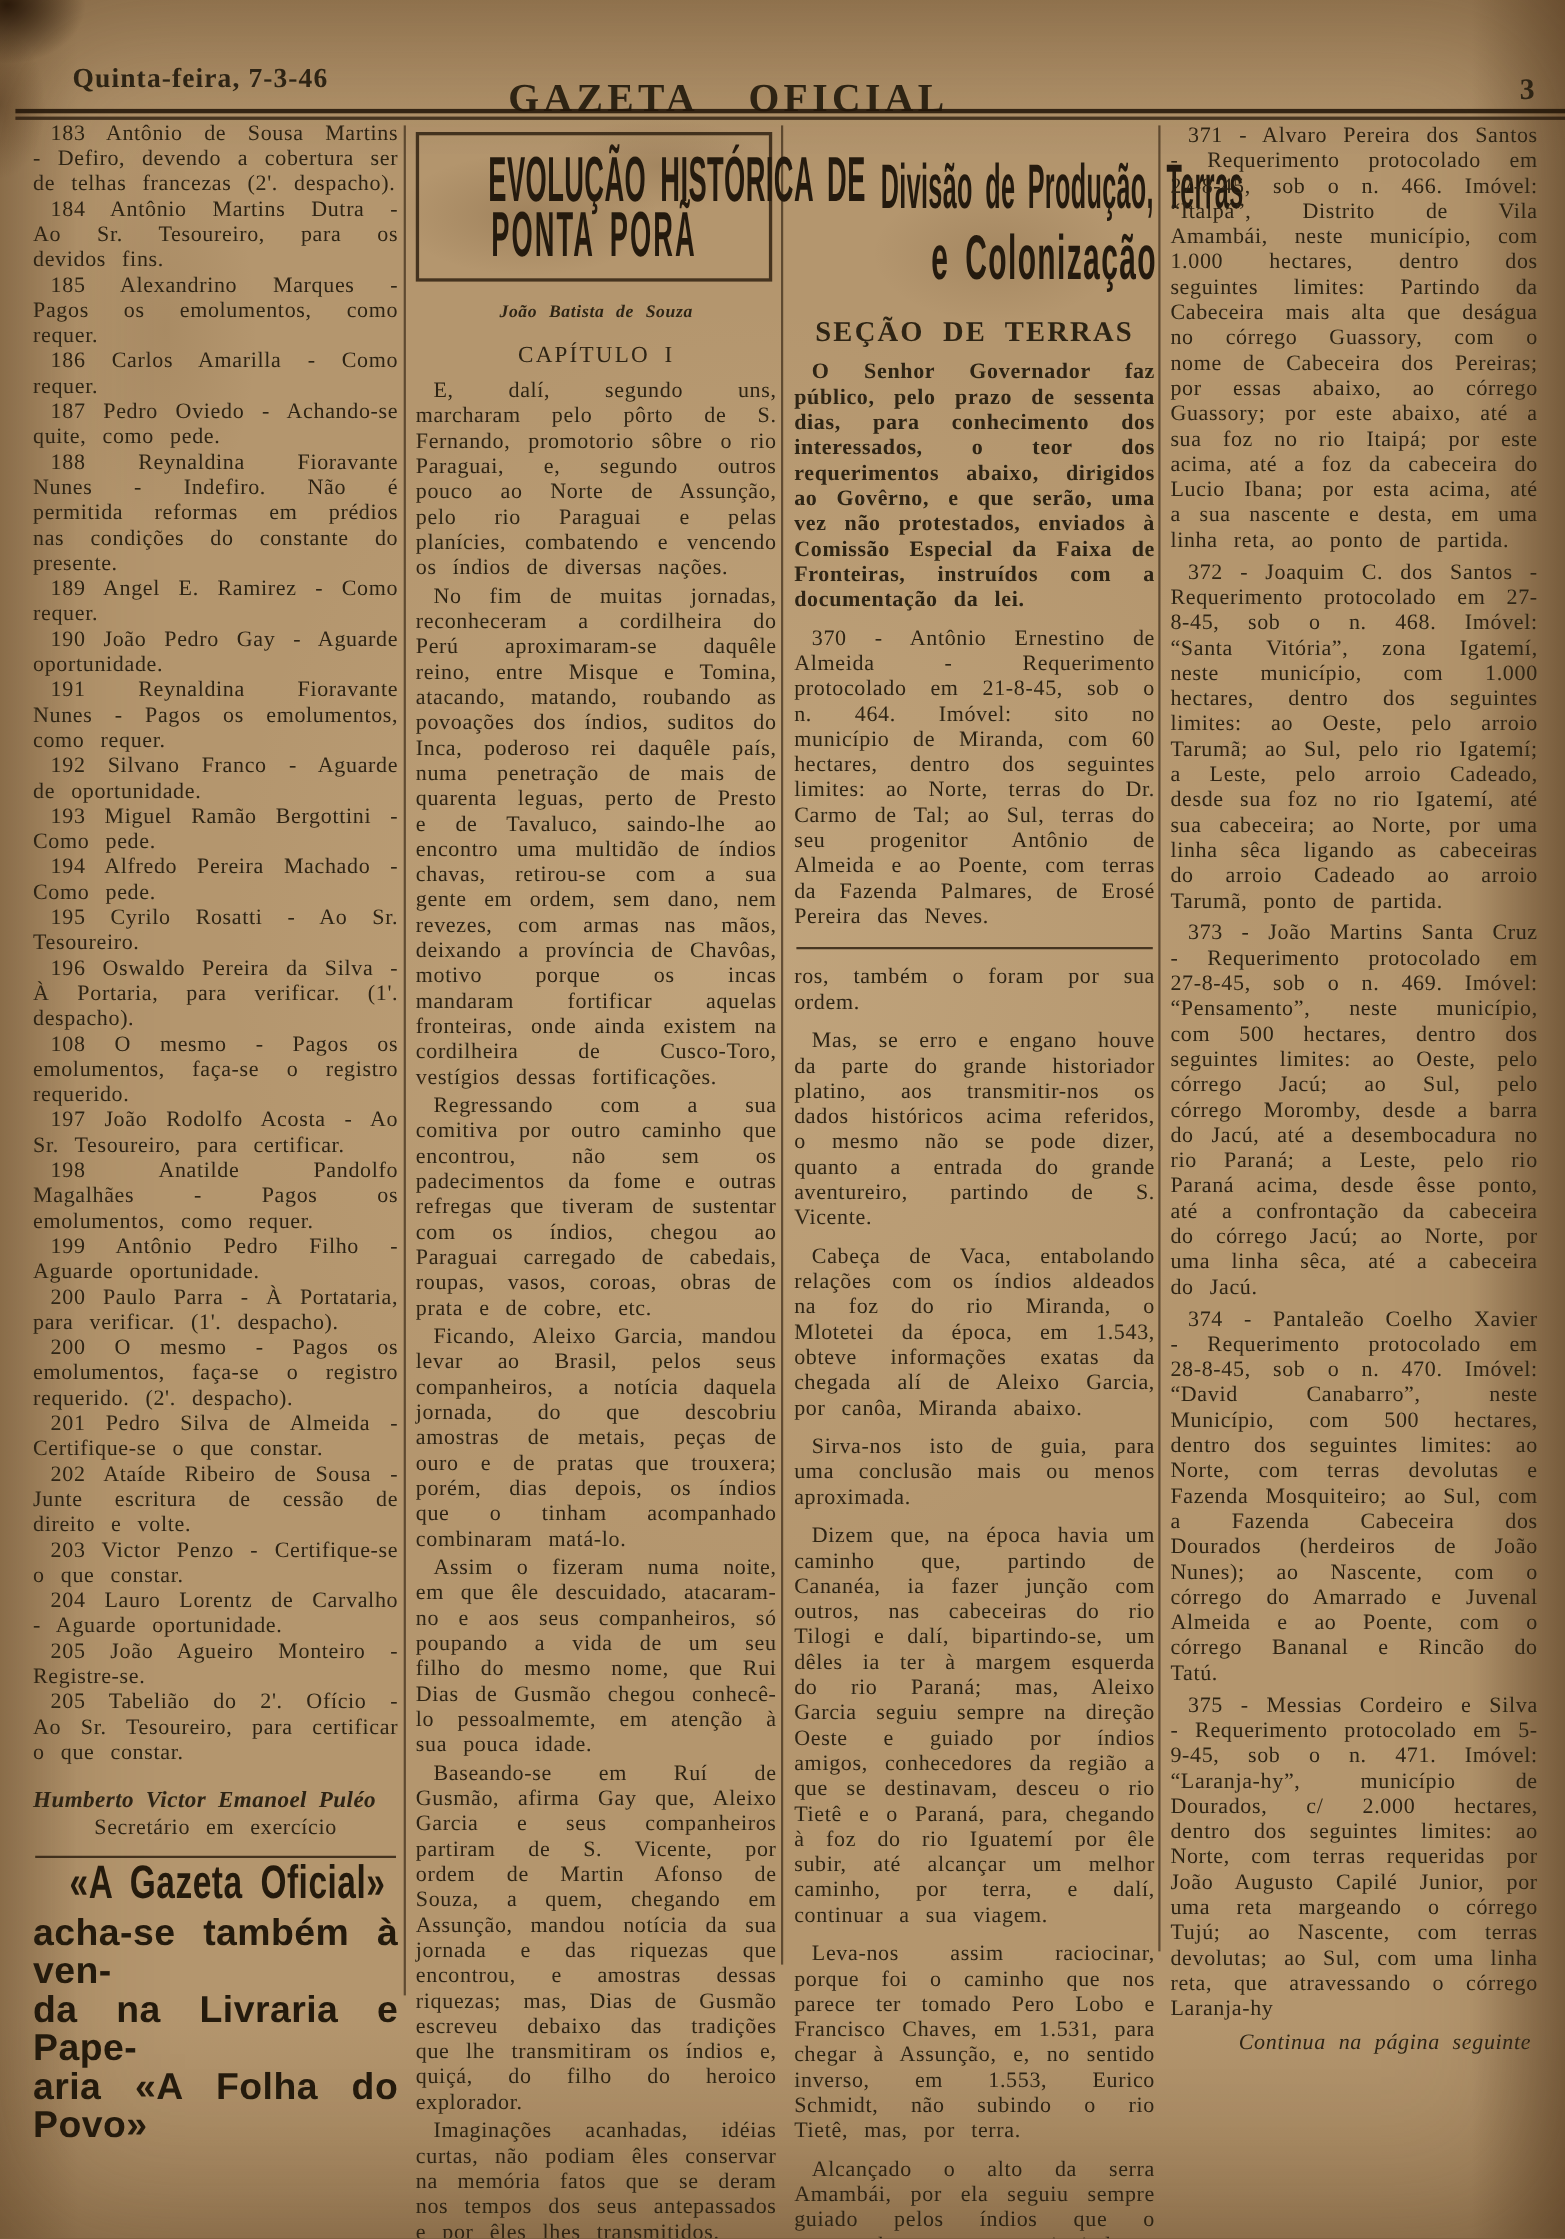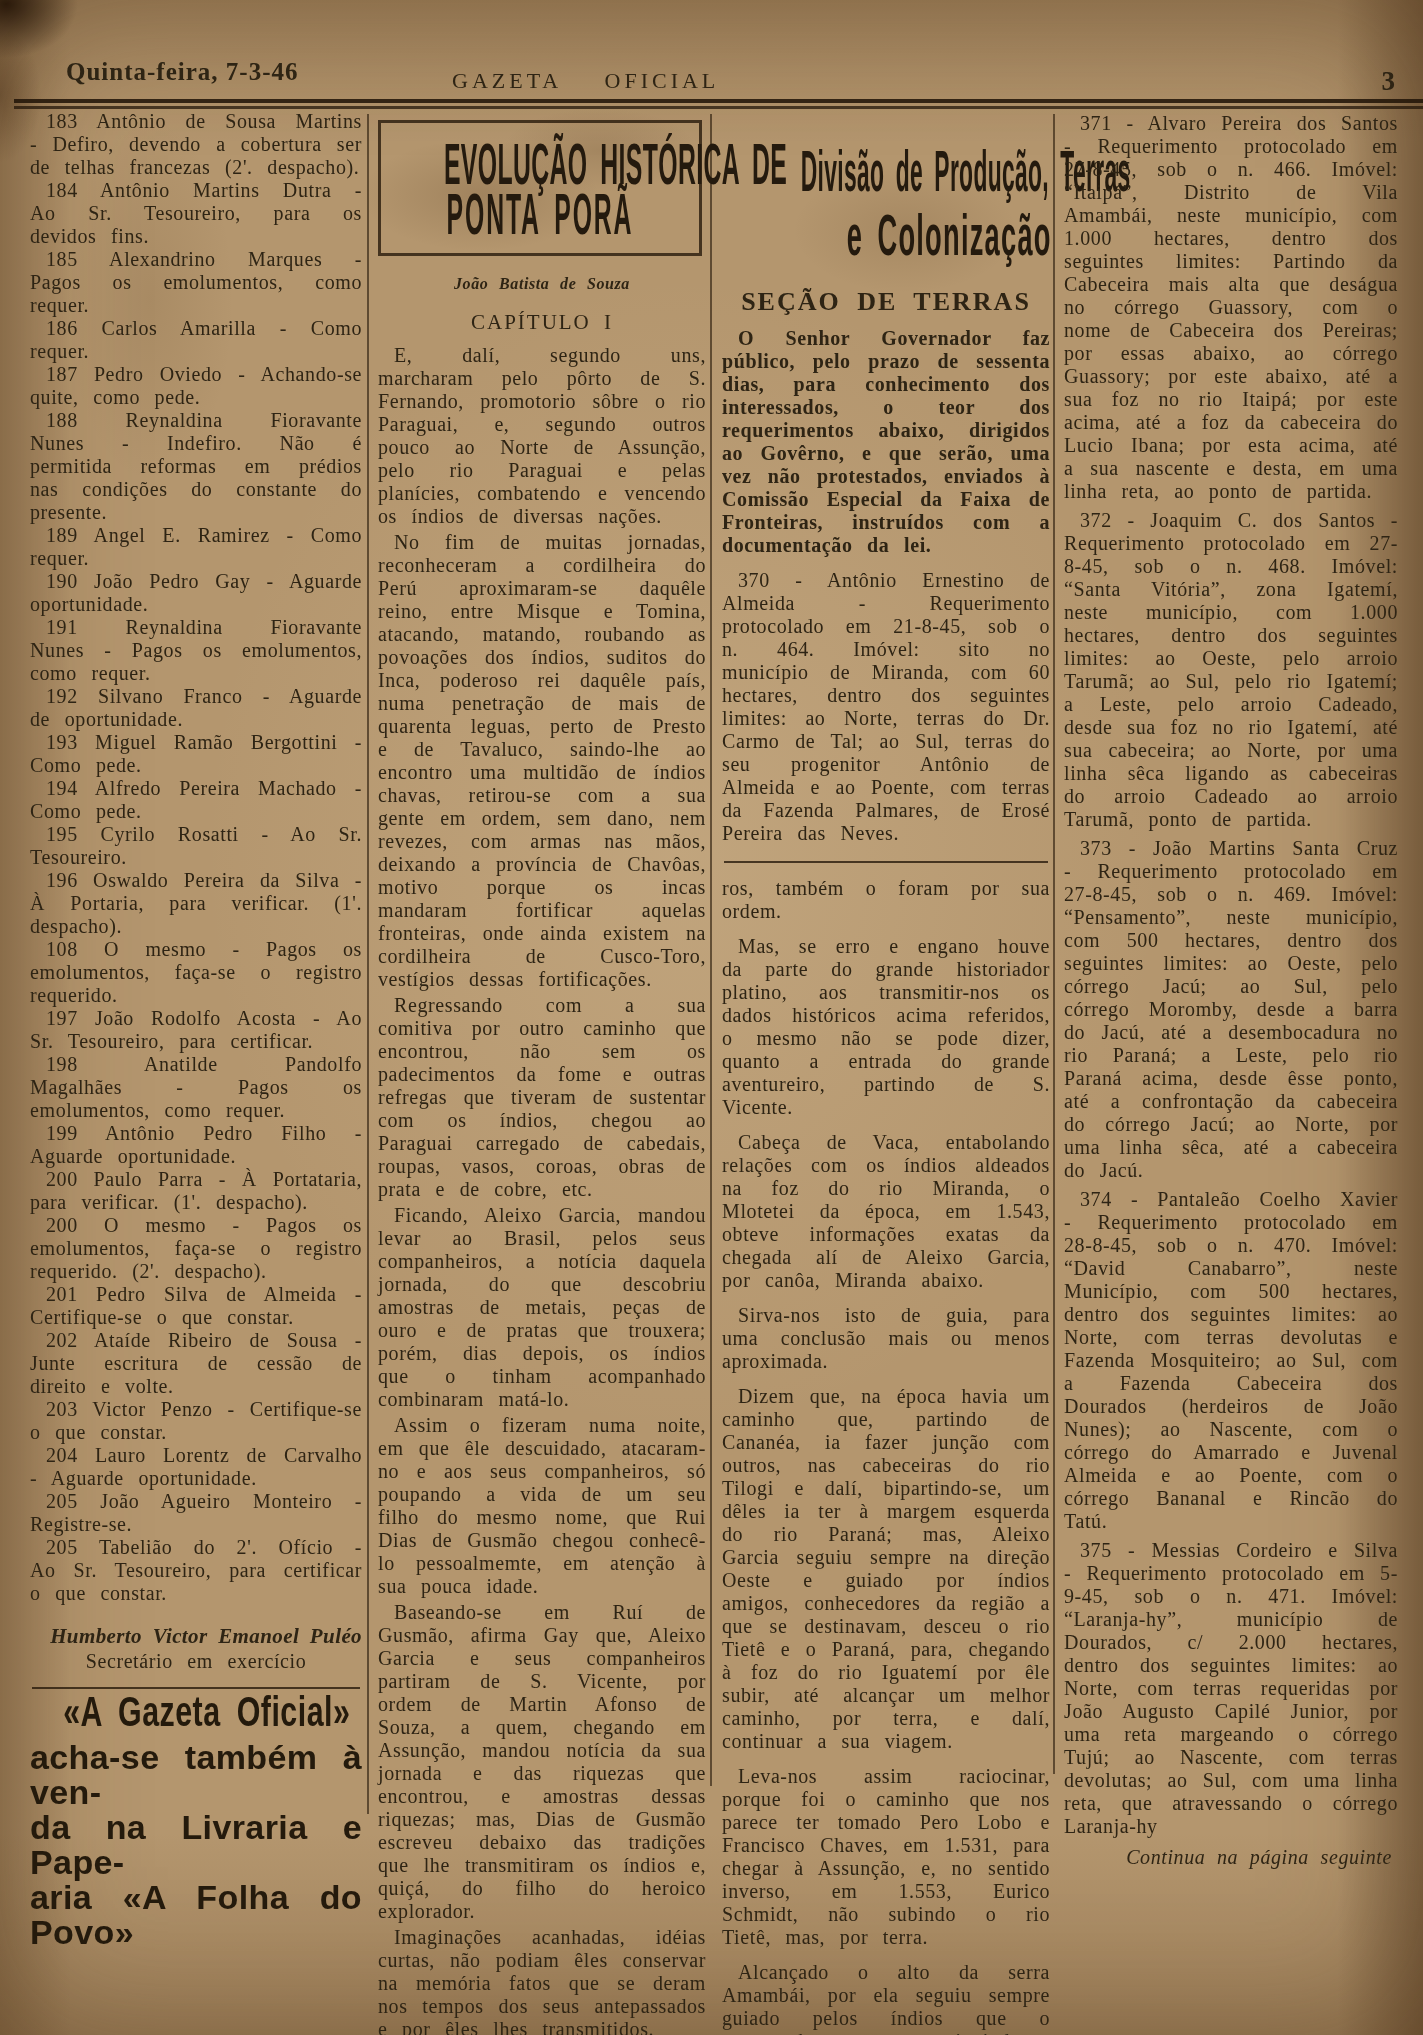--- a/index.html
+++ b/index.html
@@ -15,21 +15,21 @@
       radial-gradient(ellipse 45% 38% at 48% 42%, rgba(238,216,178,0.22), transparent 75%),
       linear-gradient(to right, rgba(75,48,20,0.22), transparent 5%, transparent 94%, rgba(60,36,14,0.38)),
       linear-gradient(to bottom, rgba(88,58,26,0.18), transparent 7%, transparent 90%, rgba(88,58,26,0.22)),
       #b4966e;
     box-shadow: inset 0 0 140px rgba(70,44,18,0.45);
     font-family:"Liberation Serif", serif;
     color:#2e2414;
   }
   
   .hdr-date{position:absolute;left:66px;top:58px;font-size:25px;font-weight:700;letter-spacing:1px;}
-  .hdr-mast{position:absolute;left:452px;top:68px;font-size:22px;font-weight:400;letter-spacing:4px;word-spacing:34px;}
+  .hdr-mast{position:absolute;left:462px;top:68px;font-size:36px;font-weight:700;letter-spacing:4px;word-spacing:34px;}
   .hdr-page{position:absolute;right:28px;top:66px;font-size:27px;font-weight:700;}
   .header-rule{position:absolute;left:14px;right:0;top:99px;height:3px;
     border-top:4px solid rgba(35,22,9,0.88);border-bottom:3px solid rgba(35,22,9,0.75);}
   
   .vrule{position:absolute;width:2px;background:rgba(42,27,11,0.62);}
   .vr1{left:367px;top:114px;height:1700px;}
   .vr2{left:710px;top:114px;height:1672px;}
   .vr3{left:1053px;top:114px;height:1660px;}
   
   .col{position:absolute;font-size:20px;line-height:23px;letter-spacing:0.6px;word-spacing:9px;text-align:justify;}
@@ -37,21 +37,21 @@
   .col2{left:378px;top:116px;width:328px;}
   .col3{left:722px;top:116px;width:328px;}
   .col4{left:1064px;top:112px;width:334px;}
   .para{margin:0;text-indent:16px;}
   .noindent{text-indent:0;}
   .col2 .para{margin-bottom:3px;}
   .col3 .para{margin-bottom:3px;margin-top:12px;}
   .col4 .para{margin-bottom:6px;}
   .hrule{border:none;border-top:2px solid rgba(40,26,11,0.8);margin:14px 2px 12px;}
   
-  .sig-name{margin:20px 0 2px;font-style:italic;font-weight:700;font-size:21px;text-indent:0;text-align:right;letter-spacing:0.4px;word-spacing:5px;}
+  .sig-name{margin:20px 0 2px;font-style:italic;font-weight:700;font-size:21px;text-indent:0;text-align:left;letter-spacing:0.4px;word-spacing:5px;}
   .sig-role{margin:0 0 6px;font-size:20px;text-align:center;text-indent:0;}
   .ad{margin-top:12px;font-family:"Liberation Sans", sans-serif;color:#241a0c;}
   .ad-title{font-size:38px;font-weight:700;white-space:nowrap;transform:scale(0.8,1.12);transform-origin:50% 50%;text-align:center;margin:6px 0 16px;}
   .ad-line{font-size:34px;font-weight:700;line-height:35px;letter-spacing:0.4px;word-spacing:4px;}
   
   .evo-box{border:3px solid rgba(40,26,11,0.8);padding:16px 4px 14px;margin:4px 4px 16px 0;}
   .evo-l1,.evo-l2{font-family:"Liberation Sans", sans-serif;font-weight:700;color:#241a0e;
     font-size:40px;line-height:50px;white-space:nowrap;text-align:center;transform:scale(0.62,1.45);transform-origin:50% 50%;}
   .evo-l2{letter-spacing:3px;}
   .byline{margin:16px 0 0;text-align:center;text-indent:0;font-style:italic;font-weight:700;font-size:16px;word-spacing:6px;}

